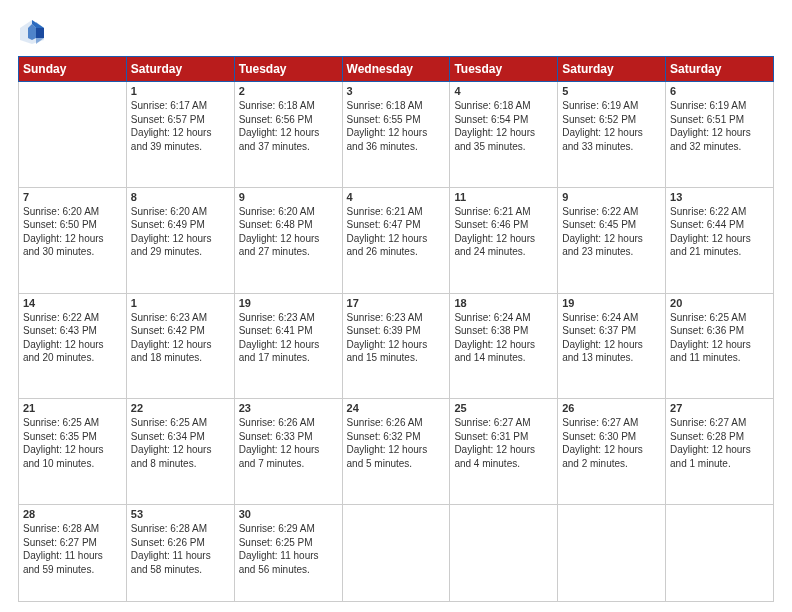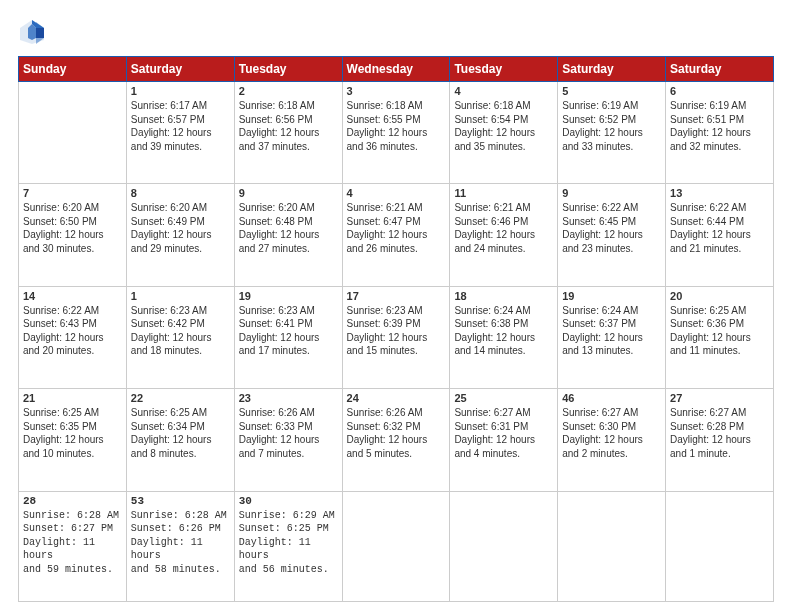--- a/index.html
+++ b/index.html
@@ -92,21 +92,20 @@
     .day-info {
       font-size: 10px;
       line-height: 1.35;
       color: #333;
     }
     .empty-cell {
       background: #fff;
     }
     .last-row td {
       height: 70px;
-      font-family: Liberation Mono, monospace;
     }
   </style>
 </head>
 <body>
 
 <div class="page">
   <div class="header">
     <div class="logo">
       <svg class="logo-icon" viewBox="0 0 28 28">
         <polygon points="14,2 26,10 26,22 14,26 2,22 2,10" fill="#2a6abf" opacity="0.15"></polygon>
@@ -316,21 +315,21 @@
 and 5 minutes.</div>
           </td>
           <td>
             <span class="day-num">25</span>
             <div class="day-info" style="white-space: pre-line;">Sunrise: 6:27 AM
 Sunset: 6:31 PM
 Daylight: 12 hours
 and 4 minutes.</div>
           </td>
           <td>
-            <span class="day-num">46</span>
+            <span class="day-num">26</span>
             <div class="day-info" style="white-space: pre-line;">Sunrise: 6:27 AM
 Sunset: 6:30 PM
 Daylight: 12 hours
 and 2 minutes.</div>
           </td>
           <td>
             <span class="day-num">27</span>
             <div class="day-info" style="white-space: pre-line;">Sunrise: 6:27 AM
 Sunset: 6:28 PM
 Daylight: 12 hours

